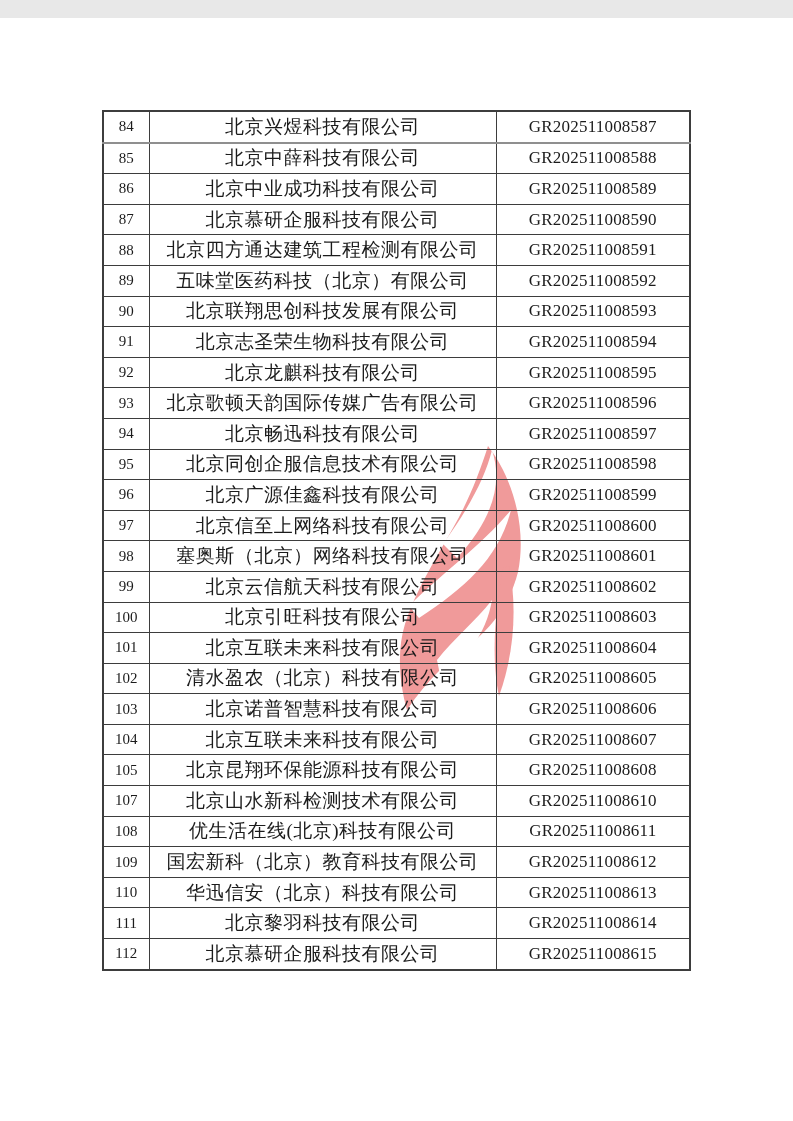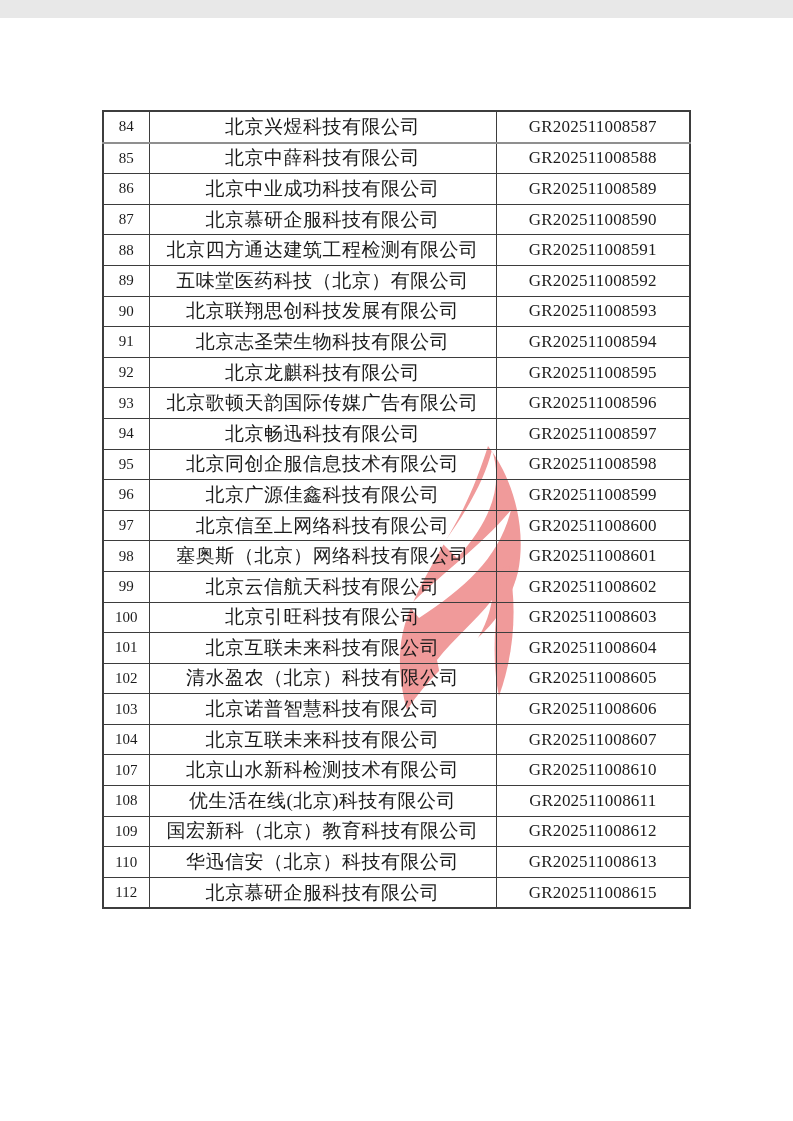--- a/index.html
+++ b/index.html
@@ -202,20 +202,25 @@
     <td class="col-company">北京诺普智慧科技有限公司</td>
     <td class="col-code">GR202511008606</td>
   </tr>
 
   <tr>
     <td class="col-no">104</td>
     <td class="col-company">北京互联未来科技有限公司</td>
     <td class="col-code">GR202511008607</td>
   </tr>
 
+  <tr>
+    <td class="col-no">105</td>
+    <td class="col-company">北京昆翔环保能源科技有限公司</td>
+    <td class="col-code">GR202511008608</td>
+  </tr>
 
 
   <tr>
     <td class="col-no">107</td>
     <td class="col-company">北京山水新科检测技术有限公司</td>
     <td class="col-code">GR202511008610</td>
   </tr>
 
   <tr>
     <td class="col-no">108</td>
@@ -228,20 +233,25 @@
     <td class="col-company">国宏新科（北京）教育科技有限公司</td>
     <td class="col-code">GR202511008612</td>
   </tr>
 
   <tr>
     <td class="col-no">110</td>
     <td class="col-company">华迅信安（北京）科技有限公司</td>
     <td class="col-code">GR202511008613</td>
   </tr>
 
+  <tr>
+    <td class="col-no">111</td>
+    <td class="col-company">北京黎羽科技有限公司</td>
+    <td class="col-code">GR202511008614</td>
+  </tr>
 
   <tr>
     <td class="col-no">112</td>
     <td class="col-company">北京慕研企服科技有限公司</td>
     <td class="col-code">GR202511008615</td>
   </tr>
 
 </tbody>
   </table>
 

